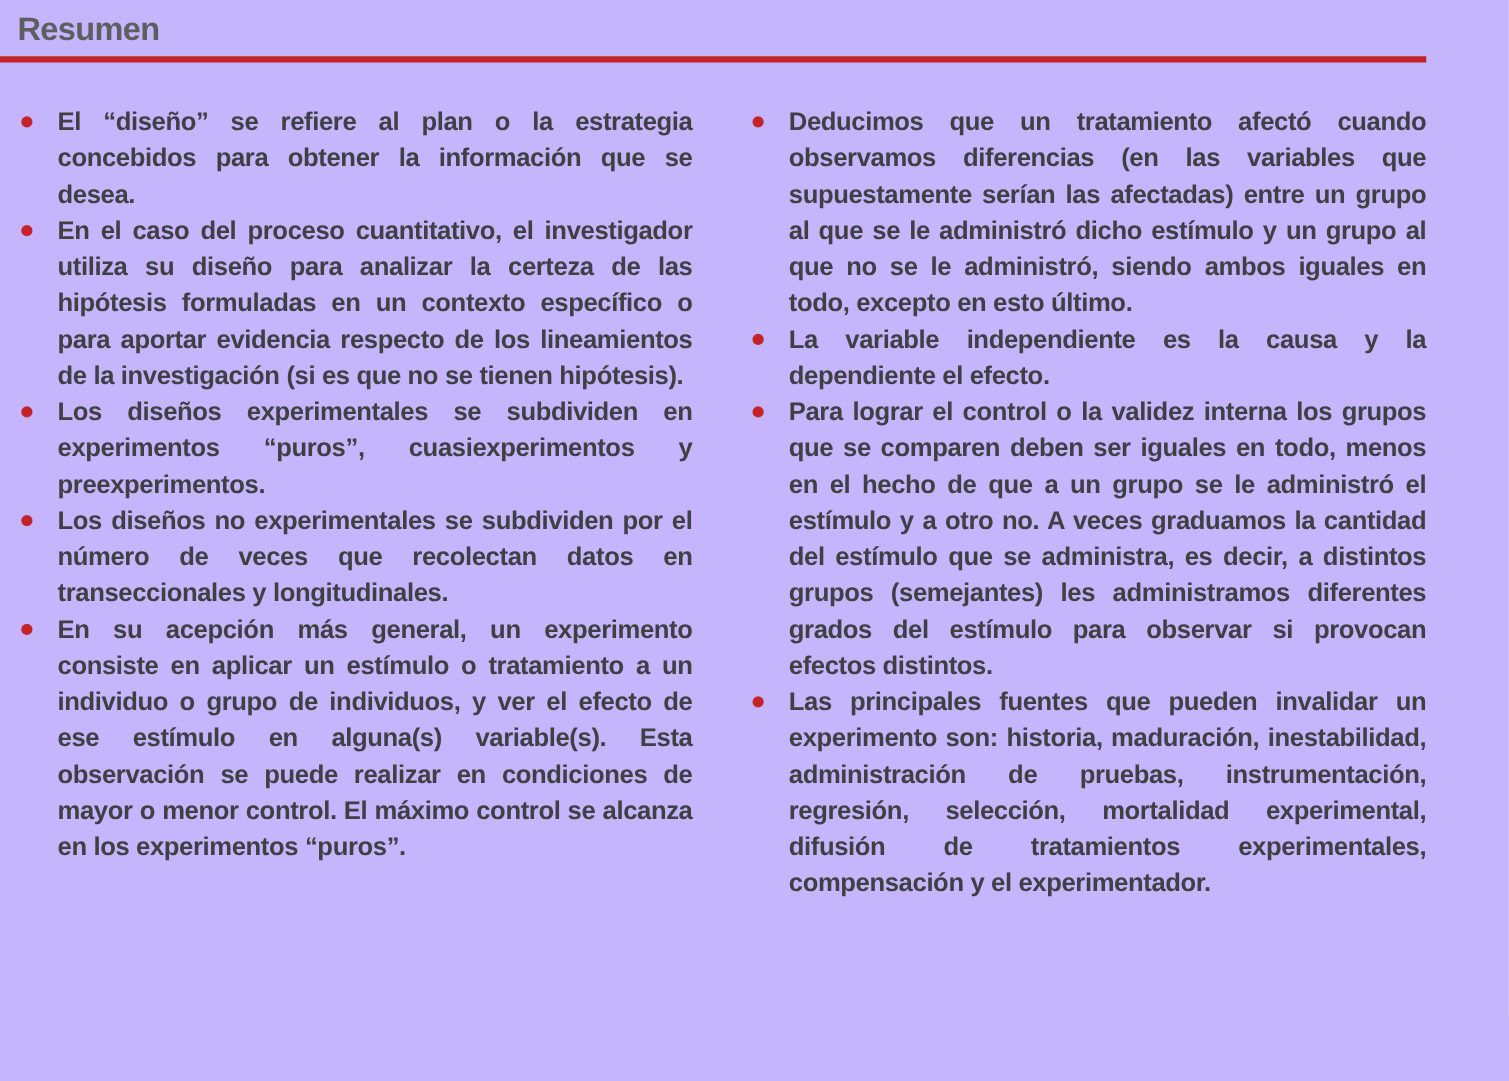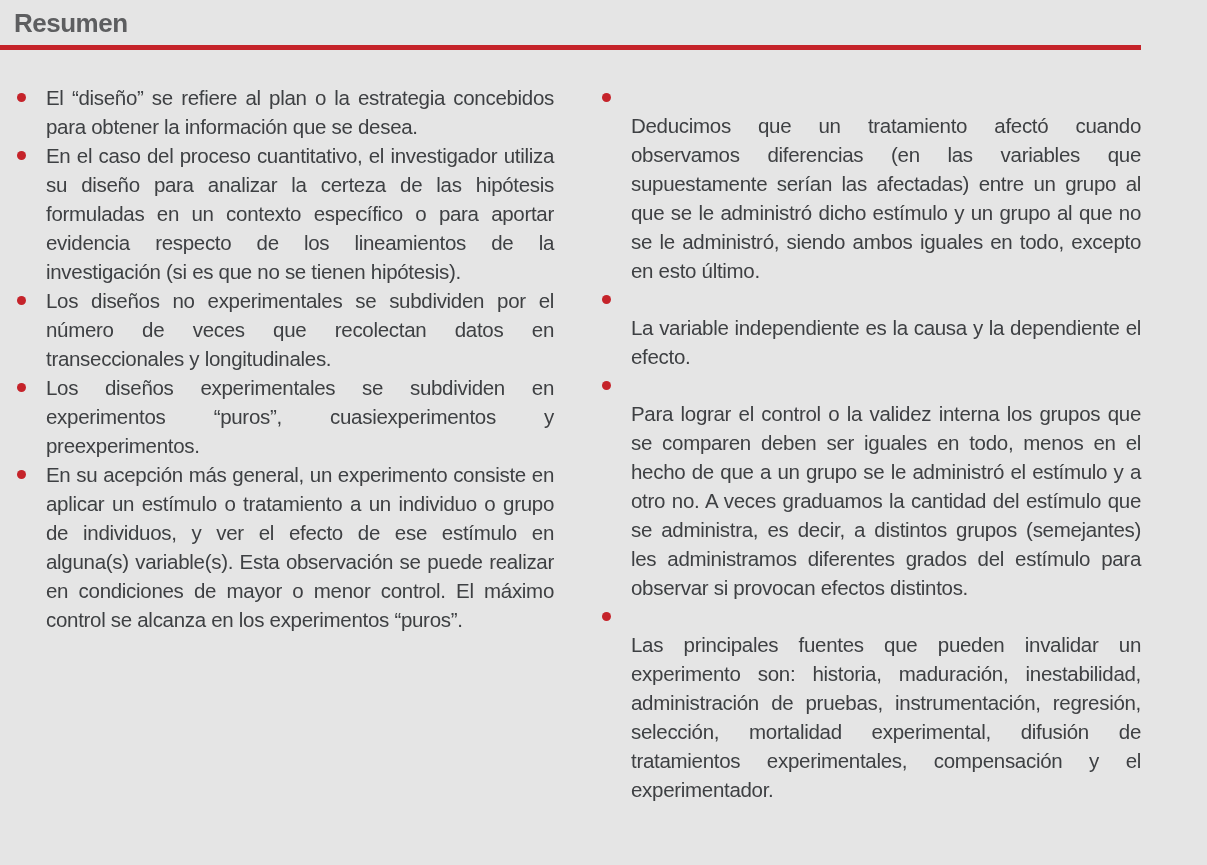--- a/index.html
+++ b/index.html
@@ -1,20 +1,20 @@
 <!DOCTYPE html>
 <html><head>
 <meta charset="utf-8">
 <style>
   html, body { margin: 0; padding: 0; }
   .page {
     position: relative;
     width: 1207px;
     height: 865px;
-    background: #e5e5e5;
+    background: #c4b5fd;
     font-family: "Liberation Sans", sans-serif;
     overflow: hidden;
   }
   .title {
     position: absolute;
     top: 8px;
     left: 14px;
     margin: 0;
     font-size: 26px;
     font-weight: 700;
@@ -59,22 +59,23 @@
     margin: 10px 0 0 17px;
   }
   .txt {
     margin-left: 20px;
     width: 508px;
     text-align: justify;
     font-size: 20.5px;
     line-height: 29px;
     letter-spacing: -0.3px;
     color: #3e4043;
+    font-weight: bold;
   }
-  .col-right .txt { width: 510px; margin-top: 28px; }
+  .col-right .txt { width: 510px; }
 </style>
 </head>
 <body>
 
 <div class="page">
 
   <div class="header">
     <h1 class="title">Resumen</h1>
     <div class="rule"></div>
   </div>
@@ -85,25 +86,25 @@
       <li class="bullet-item">
         <span class="dot"></span>
         <span class="txt">El “diseño” se refiere al plan o la estrategia concebidos para obtener la información que se desea.</span>
       </li>
       <li class="bullet-item">
         <span class="dot"></span>
         <span class="txt">En el caso del proceso cuantitativo, el investigador utiliza su diseño para analizar la certeza de las hipótesis formuladas en un contexto específico o para aportar evidencia respecto de los lineamientos de la investigación (si es que no se tienen hipótesis).</span>
       </li>
       <li class="bullet-item">
         <span class="dot"></span>
-        <span class="txt">Los diseños no experimentales se subdividen por el número de veces que recolectan datos en transeccionales y longitudinales.</span>
+        <span class="txt">Los diseños experimentales se subdividen en experimentos “puros”, cuasiexperimentos y preexperimentos.</span>
       </li>
       <li class="bullet-item">
         <span class="dot"></span>
-        <span class="txt">Los diseños experimentales se subdividen en experimentos “puros”, cuasiexperimentos y preexperimentos.</span>
+        <span class="txt">Los diseños no experimentales se subdividen por el número de veces que recolectan datos en transeccionales y longitudinales.</span>
       </li>
       <li class="bullet-item">
         <span class="dot"></span>
         <span class="txt">En su acepción más general, un experimento consiste en aplicar un estímulo o tratamiento a un individuo o grupo de individuos, y ver el efecto de ese estímulo en alguna(s) variable(s). Esta observación se puede realizar en condiciones de mayor o menor control. El máximo control se alcanza en los experimentos “puros”.</span>
       </li>
     </ul>
 
     <ul class="col col-right">
       <li class="bullet-item">
         <span class="dot"></span>

